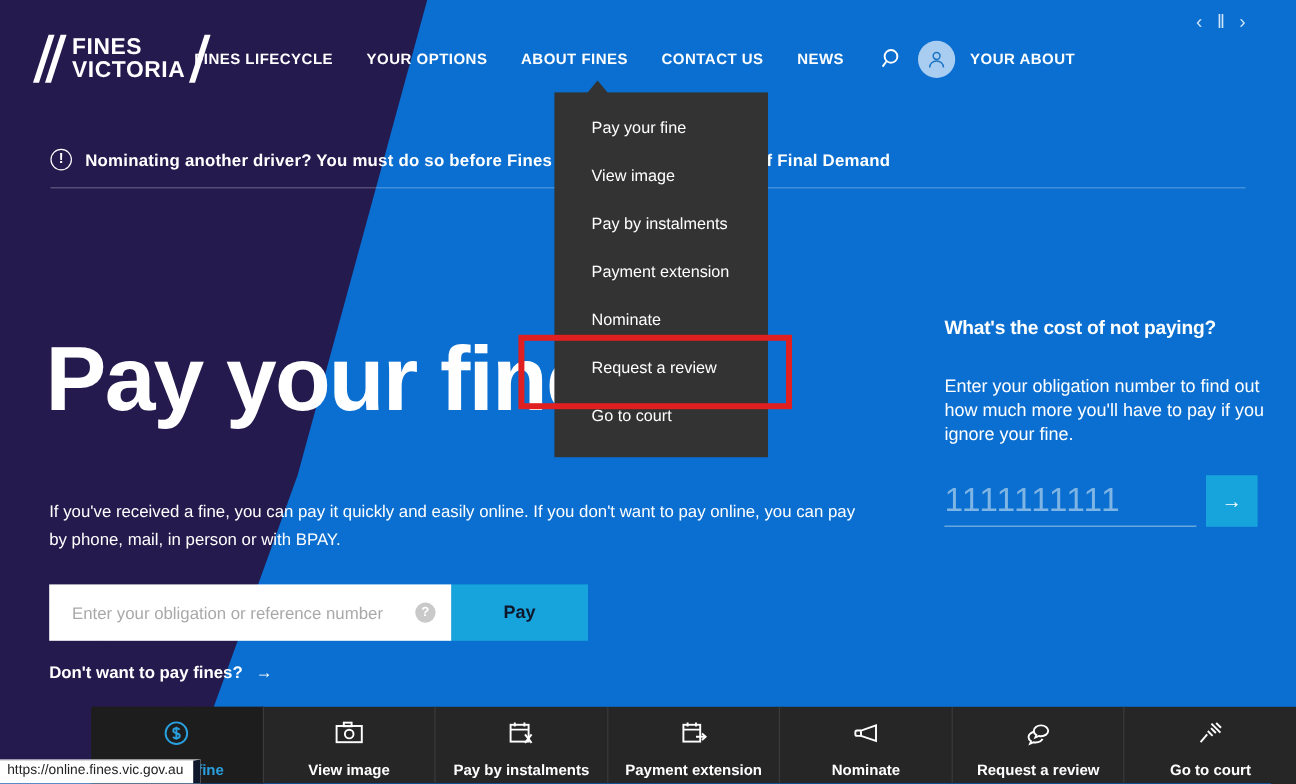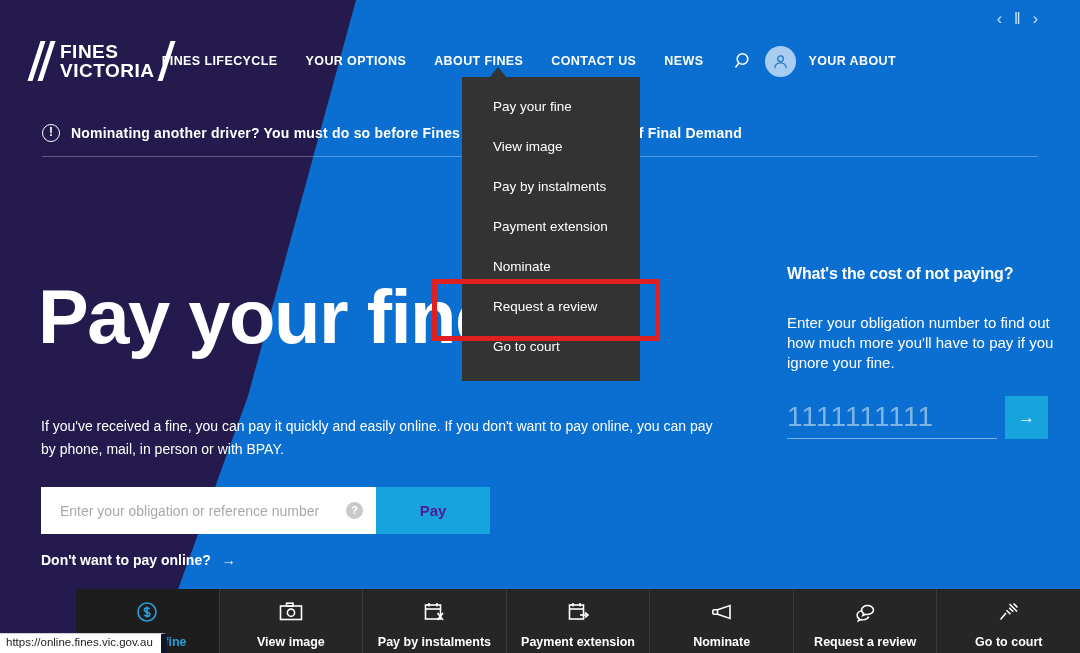--- a/index.html
+++ b/index.html
@@ -22,21 +22,21 @@
     clip-path: polygon(0 0, 356px 0, 248px 396px, 155px 653px, 0 653px);
   }
   .bg-purple2 {
     position: absolute; inset: 0;
     background: #241a4d;
     clip-path: polygon(0 470px, 238px 653px, 0 653px);
   }
 
   
   .header {
-    position: absolute; top: 12px; left: 0; width: 938px; height: 98px;
+    position: absolute; top: 0; left: 0; width: 938px; height: 98px;
     z-index: 20;
   }
   .logo {
     position: absolute; left: 34px; top: 22px;
     display: flex; align-items: center; height: 54px;
   }
   .slash {
     display: inline-block;
     width: 5px; height: 40px;
     background: #ffffff;
@@ -150,21 +150,21 @@
   .pay-input::placeholder { color: #a9a9a9; }
   .help-dot {
     position: absolute; left: 305px; top: 15px;
     width: 17px; height: 17px; border-radius: 50%;
     background: #c9c9c9; color: #ffffff; font-size: 11px;
     line-height: 17px; text-align: center; cursor: pointer;
     font-weight: bold;
   }
   .pay-btn {
     width: 114px; height: 47px; background: #17a3dc; border: none;
-    color: #4c1d95; font-size: 15px; font-weight: bold; cursor: pointer;
+    color: #0f172a; font-size: 15px; font-weight: bold; cursor: pointer;
     font-family: "Liberation Sans", sans-serif;
   }
   .pay-link {
     position: absolute; left: 41px; top: 552px; z-index: 12;
     color: #ffffff; font-size: 14px; font-weight: bold; cursor: pointer;
     display: flex; align-items: center; gap: 11px;
   }
 
   
   .cost-panel { position: absolute; left: 787px; top: 261px; width: 272px; z-index: 10; }
@@ -303,21 +303,21 @@
 
   <div class="pay-row">
     <div style="position:relative;">
       <input class="pay-input" type="text" placeholder="Enter your obligation or reference number" style="">
       <div class="help-dot">?</div>
     </div>
     <button class="pay-btn">Pay</button>
   </div>
 
   <div class="pay-link">
-    <span>Don't want to pay online?</span>
+    <span>Don't want to pay fines?</span>
     <span>→</span>
   </div>
 
   <div class="cost-panel">
     <div class="cost-title">What's the cost of not paying?</div>
     <div class="cost-body">Enter your obligation number to find out how much more you'll have to pay if you ignore your fine.</div>
     <div class="cost-row">
       <div class="cost-input-wrap">
         <input class="cost-input" type="text" placeholder="1111111111" style="">
       </div>

